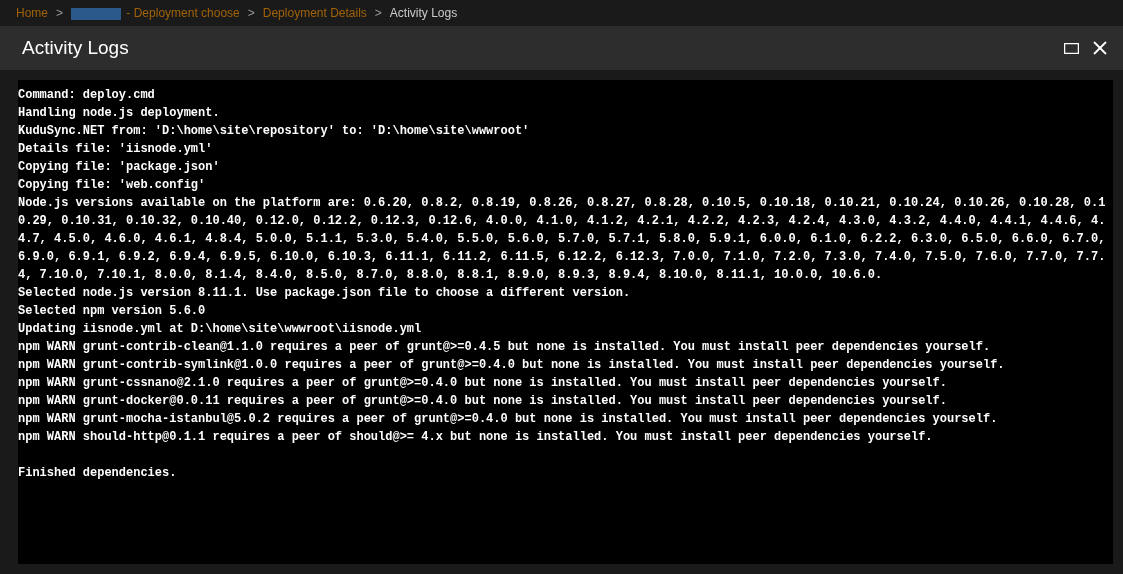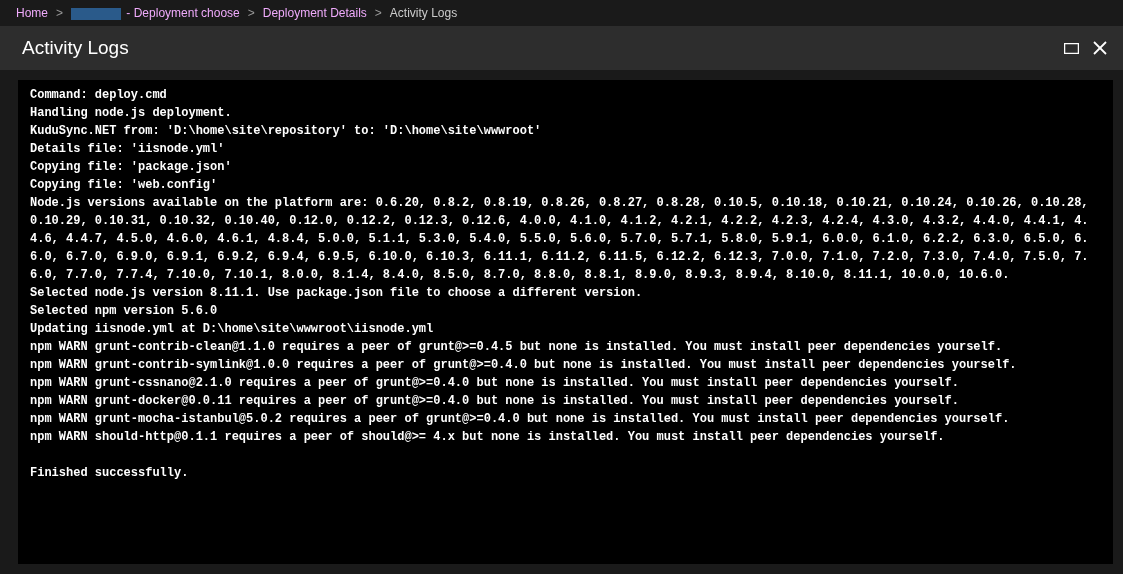--- a/index.html
+++ b/index.html
@@ -17,21 +17,21 @@
     }
     .breadcrumb-bar {
       background: #1a1a1a;
       padding: 6px 16px;
       font-size: 12px;
       display: flex;
       align-items: center;
       gap: 4px;
     }
     .breadcrumb-link {
-      color: #f0abfc;
+      color: #a16207;
       cursor: pointer;
     }
     .breadcrumb-sep {
       color: #999;
       margin: 0 4px;
     }
     .breadcrumb-current {
       color: #ccc;
     }
     .breadcrumb-redacted {
@@ -63,21 +63,21 @@
     .icon-btn {
       cursor: pointer;
       color: #fff;
       display: flex;
       align-items: center;
       justify-content: center;
     }
     .log-area {
       background: #000;
       margin: 10px 10px 10px 18px;
-      padding: 6px 12px;
+      padding: 6px 0;
       height: calc(100% - 90px);
       overflow-y: auto;
       position: relative;
     }
     .log-area::-webkit-scrollbar {
       width: 16px;
     }
     .log-area::-webkit-scrollbar-track {
       background: #2a2a2a;
     }
@@ -137,14 +137,14 @@
     <div class="log-line">Selected node.js version 8.11.1. Use package.json file to choose a different version.</div>
     <div class="log-line">Selected npm version 5.6.0</div>
     <div class="log-line">Updating iisnode.yml at D:\home\site\wwwroot\iisnode.yml</div>
     <div class="log-line">npm WARN grunt-contrib-clean@1.1.0 requires a peer of grunt@&gt;=0.4.5 but none is installed. You must install peer dependencies yourself.</div>
     <div class="log-line">npm WARN grunt-contrib-symlink@1.0.0 requires a peer of grunt@&gt;=0.4.0 but none is installed. You must install peer dependencies yourself.</div>
     <div class="log-line">npm WARN grunt-cssnano@2.1.0 requires a peer of grunt@&gt;=0.4.0 but none is installed. You must install peer dependencies yourself.</div>
     <div class="log-line">npm WARN grunt-docker@0.0.11 requires a peer of grunt@&gt;=0.4.0 but none is installed. You must install peer dependencies yourself.</div>
     <div class="log-line">npm WARN grunt-mocha-istanbul@5.0.2 requires a peer of grunt@&gt;=0.4.0 but none is installed. You must install peer dependencies yourself.</div>
     <div class="log-line">npm WARN should-http@0.1.1 requires a peer of should@&gt;= 4.x but none is installed. You must install peer dependencies yourself.</div>
     <div class="log-line">&nbsp;</div>
-    <div class="log-line">Finished successfully.</div>
+    <div class="log-line">Finished dependencies.</div>
   </div>
 
 </body></html>

